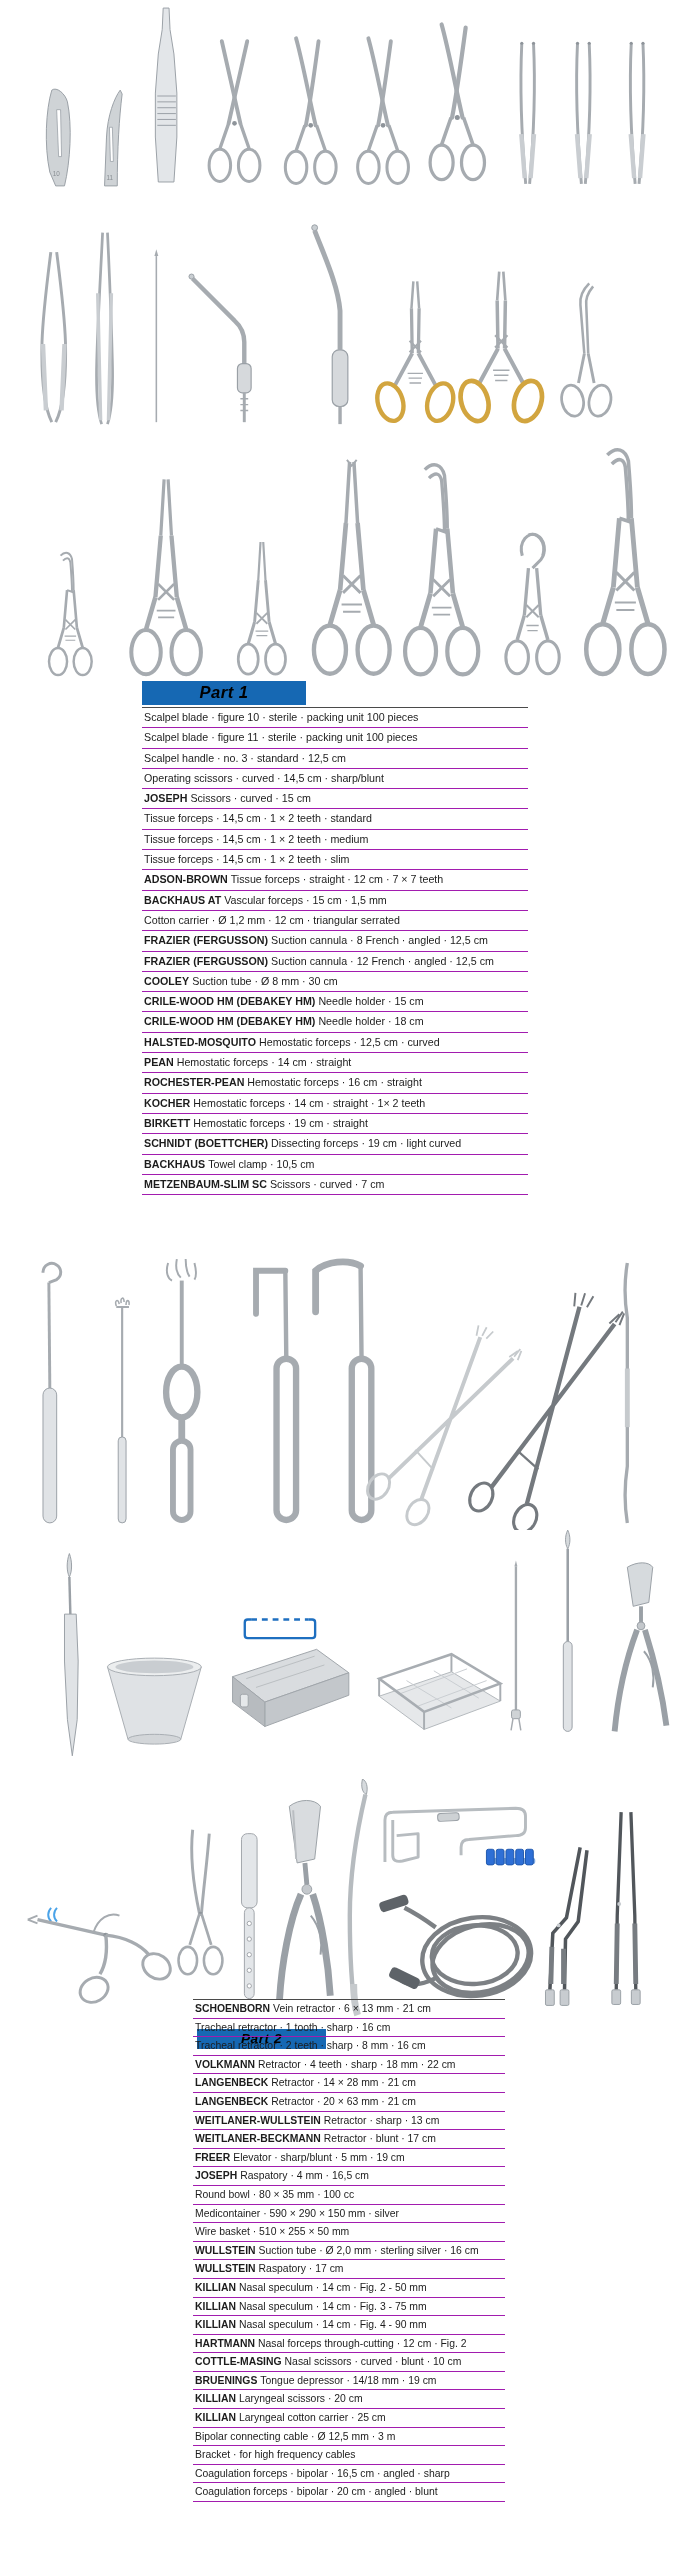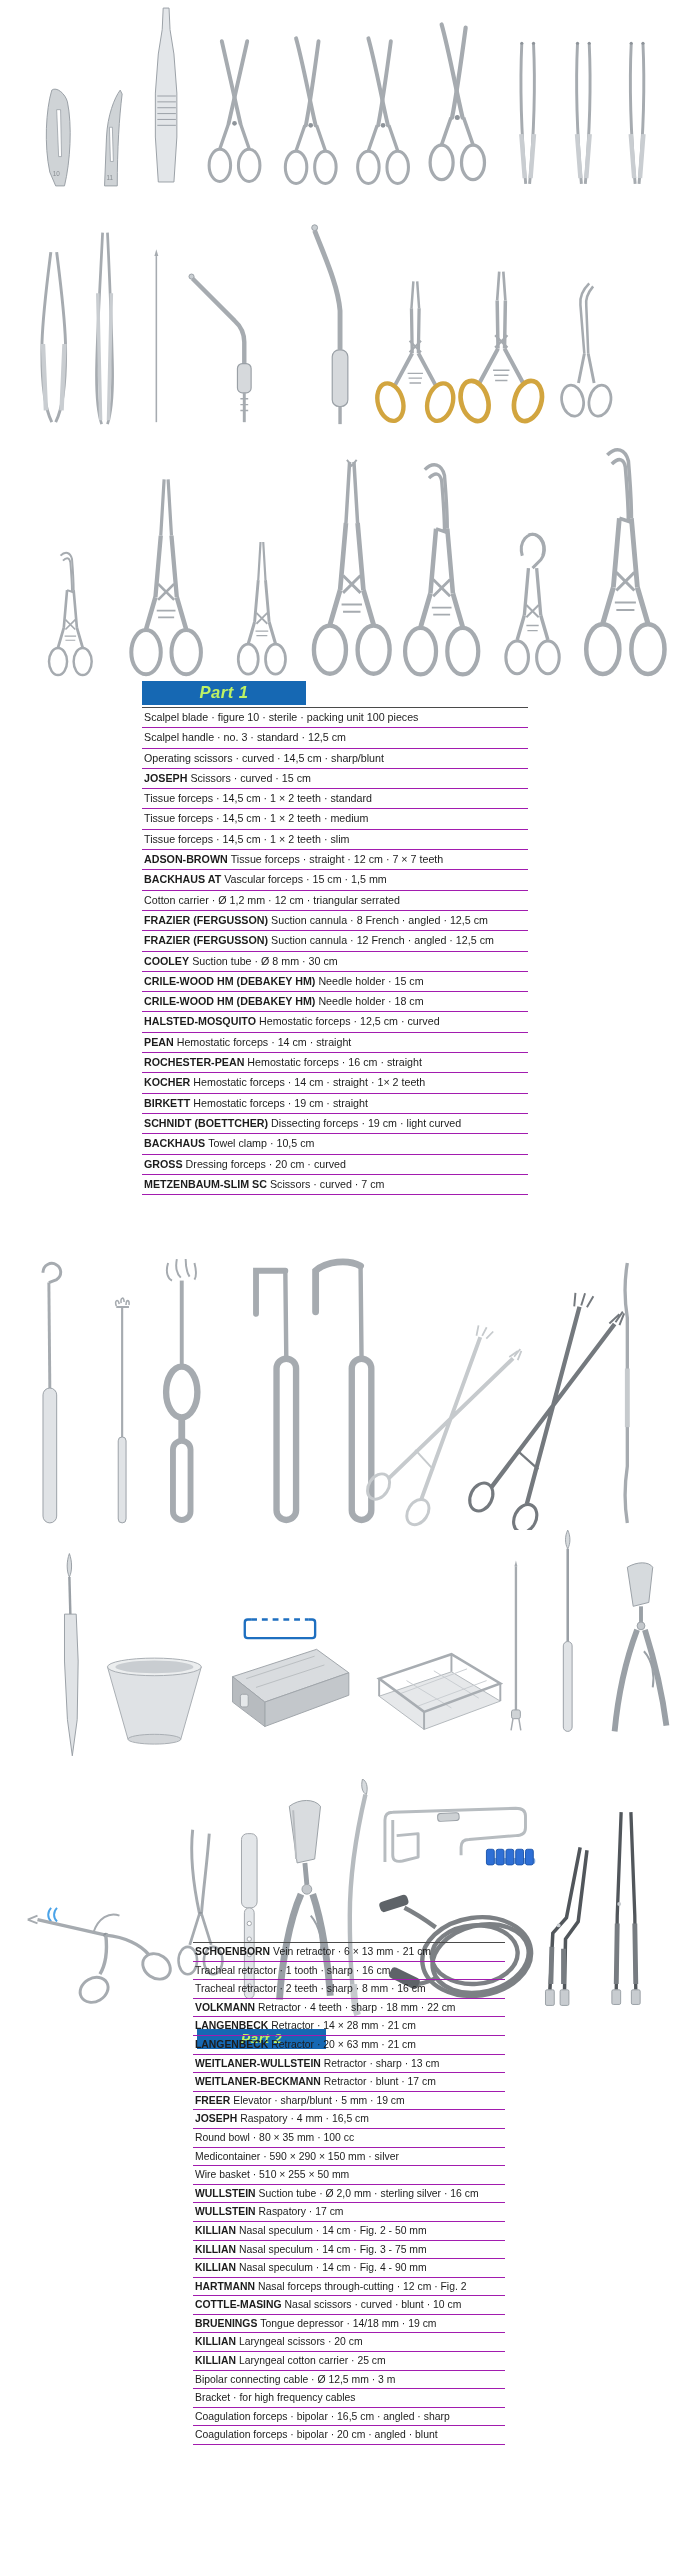--- a/index.html
+++ b/index.html
@@ -1,25 +1,25 @@
 <!DOCTYPE html>
 <html><head>
 <meta charset="utf-8">
 <style>
   html,body{margin:0;padding:0;background:#fff;}
   .page{position:relative;width:684px;height:2576px;background:#ffffff;overflow:hidden;
         font-family:"Liberation Sans", sans-serif;color:#1c1c1c;}
   svg{position:absolute;left:0;}
-  .part-bar{position:absolute;background:#1668b3;color:#bef264;font-weight:bold;font-style:italic;
+  .part-bar{position:absolute;background:#1668b3;color:#000000;font-weight:bold;font-style:italic;
             text-align:center;letter-spacing:0.5px;}
   #part1-bar{left:142px;top:681px;width:164px;height:23.5px;font-size:16.6px;line-height:23.5px;}
   #part2-bar{left:197px;top:2029px;width:129px;height:19.5px;font-size:13.7px;line-height:19.5px;}
   .itable{position:absolute;border-top:1px solid #4a4a4a;}
   #part1-table{left:142px;top:707px;width:386px;}
-  #part2-table{left:193px;top:1942px;width:312px;}
+  #part2-table{left:193px;top:1999px;width:312px;}
   .trow{border-bottom:1px solid #a21caf;white-space:nowrap;overflow:hidden;padding-left:2px;}
   #part1-table .trow{height:19.3px;line-height:19.3px;font-size:10.7px;}
   #part2-table .trow{height:17.6px;line-height:17.6px;font-size:10.4px;}
   .bn{font-weight:bold;margin-right:3px;}
 </style>
 </head>
 <body>
 
 <div class="page">
 
@@ -157,20 +157,21 @@
       <path d="M-6,90 L6,90 M-5,95 L5,95" stroke-width="1.3"></path>
       <ellipse cx="-15" cy="121" rx="11" ry="16" stroke-width="3"></ellipse>
       <ellipse cx="15" cy="121" rx="11" ry="16" stroke-width="3"></ellipse>
     </g>
     <use href="#hemoC" transform="translate(640,465) scale(1.54)"></use>
   </svg>
 
   <div class="part-bar" id="part1-bar">Part 1</div>
   <div class="itable" id="part1-table">
       <div class="trow"><span>Scalpel blade · figure 10 · sterile · packing unit 100 pieces</span></div>
+      <div class="trow"><span>Scalpel blade · figure 11 · sterile · packing unit 100 pieces</span></div>
       <div class="trow"><span>Scalpel handle · no. 3 · standard · 12,5 cm</span></div>
       <div class="trow"><span>Operating scissors · curved · 14,5 cm · sharp/blunt</span></div>
       <div class="trow"><span class="bn">JOSEPH</span><span>Scissors · curved · 15 cm</span></div>
       <div class="trow"><span>Tissue forceps · 14,5 cm · 1 × 2 teeth · standard</span></div>
       <div class="trow"><span>Tissue forceps · 14,5 cm · 1 × 2 teeth · medium</span></div>
       <div class="trow"><span>Tissue forceps · 14,5 cm · 1 × 2 teeth · slim</span></div>
       <div class="trow"><span class="bn">ADSON-BROWN</span><span>Tissue forceps · straight · 12 cm · 7 × 7 teeth</span></div>
       <div class="trow"><span class="bn">BACKHAUS AT</span><span>Vascular forceps · 15 cm · 1,5 mm</span></div>
       <div class="trow"><span>Cotton carrier · Ø 1,2 mm · 12 cm · triangular serrated</span></div>
       <div class="trow"><span class="bn">FRAZIER (FERGUSSON)</span><span>Suction cannula · 8 French · angled · 12,5 cm</span></div>
@@ -178,21 +179,20 @@
       <div class="trow"><span class="bn">COOLEY</span><span>Suction tube · Ø 8 mm · 30 cm</span></div>
       <div class="trow"><span class="bn">CRILE-WOOD HM (DEBAKEY HM)</span><span>Needle holder · 15 cm</span></div>
       <div class="trow"><span class="bn">CRILE-WOOD HM (DEBAKEY HM)</span><span>Needle holder · 18 cm</span></div>
       <div class="trow"><span class="bn">HALSTED-MOSQUITO</span><span>Hemostatic forceps · 12,5 cm · curved</span></div>
       <div class="trow"><span class="bn">PEAN</span><span>Hemostatic forceps · 14 cm · straight</span></div>
       <div class="trow"><span class="bn">ROCHESTER-PEAN</span><span>Hemostatic forceps · 16 cm · straight</span></div>
       <div class="trow"><span class="bn">KOCHER</span><span>Hemostatic forceps · 14 cm · straight · 1× 2 teeth</span></div>
       <div class="trow"><span class="bn">BIRKETT</span><span>Hemostatic forceps · 19 cm · straight</span></div>
       <div class="trow"><span class="bn">SCHNIDT (BOETTCHER)</span><span>Dissecting forceps · 19 cm · light curved</span></div>
       <div class="trow"><span class="bn">BACKHAUS</span><span>Towel clamp · 10,5 cm</span></div>
-      <div class="trow"><span class="bn">GROSS</span><span>Dressing forceps · 20 cm · curved</span></div>
       <div class="trow"><span class="bn">METZENBAUM-SLIM SC</span><span>Scissors · curved · 7 cm</span></div>
     </div>
 
   <svg width="684" height="279" viewBox="0 1280 700 285" style="top:1251px;">
     <g stroke="#a6abb0" fill="none">
       <path d="M44,1302 C44,1294 52,1290 58,1294 C63,1297 64,1305 58,1309 L50,1312" stroke-width="3"></path>
       <path d="M50,1312 L51,1420" stroke-width="3"></path>
       <rect x="44" y="1420" width="14" height="138" rx="7" fill="#e0e3e6" stroke="#9aa0a6" stroke-width="1"></rect>
     </g>
     <g stroke="#a6abb0" fill="none">

